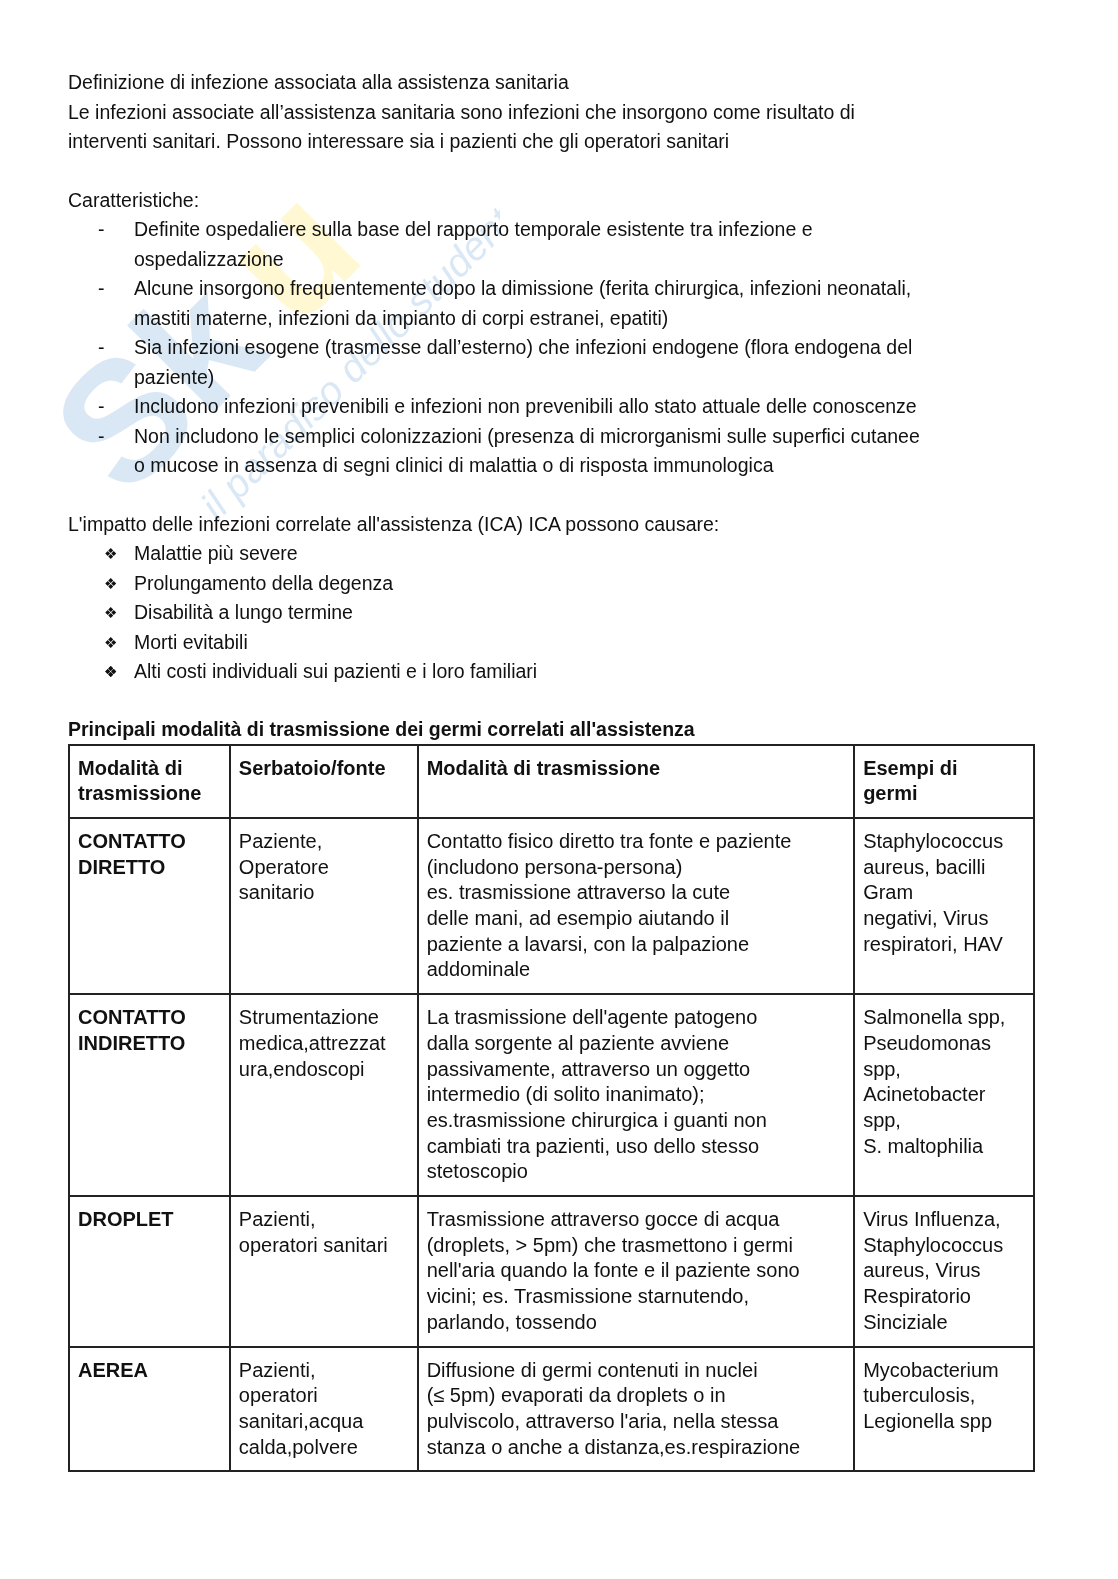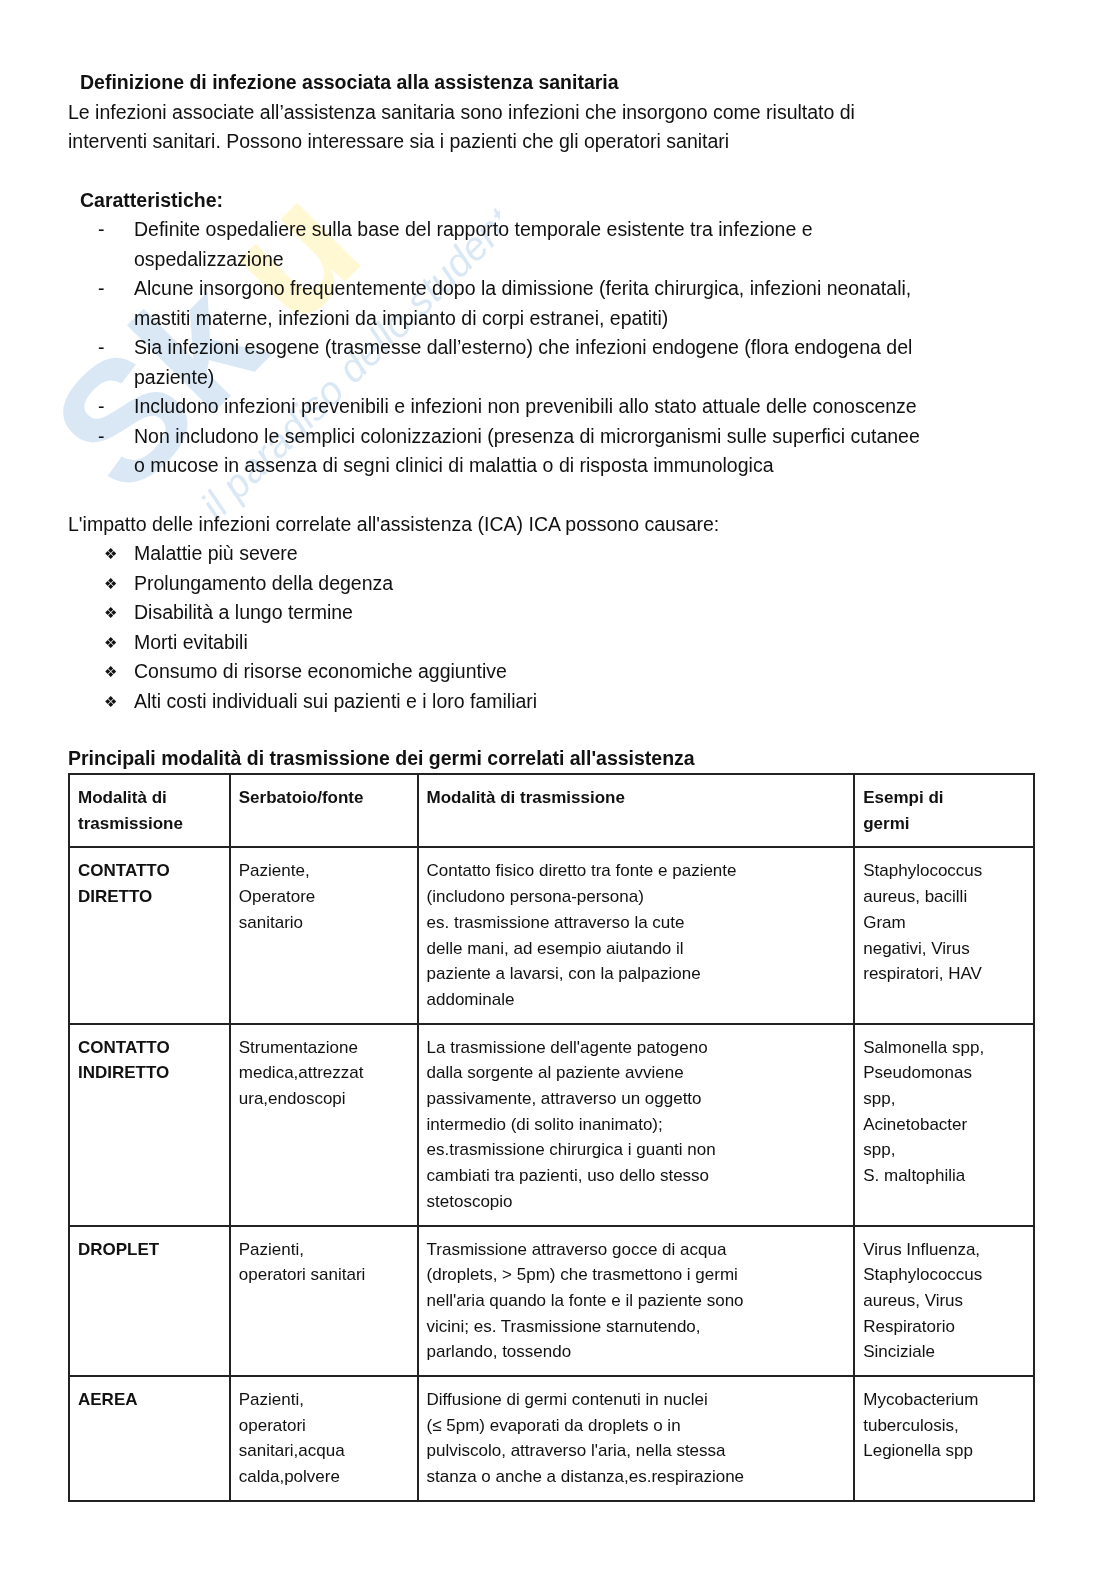--- a/index.html
+++ b/index.html
@@ -3,33 +3,33 @@
 <meta charset="utf-8">
 <style>
   html, body { margin: 0; padding: 0; background: #ffffff; }
   body {
     width: 1118px; height: 1579px; position: relative; overflow: hidden;
     font-family: "Liberation Sans", sans-serif; color: #111111;
     font-size: 19.5px; line-height: 29.5px;
   }
   .watermark { position: absolute; left: 20px; top: 90px; width: 480px; height: 440px; pointer-events: none; z-index: 0; }
   .page { position: absolute; left: 68px; top: 68px; width: 980px; z-index: 1; }
-  .h { font-weight: bold; margin-left: 12px; }
+  .h { font-weight: normal; }
   p { margin: 0; }
   .gap { height: 29px; }
   ul.dash { list-style: none; margin: 0; padding: 0; }
   ul.dash li { position: relative; padding-left: 66px; }
   ul.dash li .mark { position: absolute; left: 30px; top: 0; }
   ul.diamond { list-style: none; margin: 0; padding: 0; }
   ul.diamond li { position: relative; padding-left: 66px; }
   ul.diamond li .mark { position: absolute; left: 36px; top: 0; font-size: 15px; }
   .table-title { font-weight: bold; margin-top: 29px; line-height: 26px; }
   table {
     border-collapse: collapse; width: 967px; margin-top: 2px;
-    font-size: 17px; line-height: 25.7px;
+    font-size: 20px; line-height: 25.7px;
   }
   td, th { border: 2px solid #222; vertical-align: top; text-align: left; padding: 10px 8px 10px 8px; }
   th { font-weight: bold; }
   td.mode { font-weight: bold; }
   col.c1 { width: 161px; } col.c2 { width: 188px; } col.c3 { width: 438px; } col.c4 { width: 180px; }
   .cell-line { display: block; }
 </style>
 </head>
 <body>
 
@@ -85,21 +85,21 @@
 
   <div class="gap"></div>
 
   <section>
     <p>L'impatto delle infezioni correlate all'assistenza (ICA) ICA possono causare:</p>
     <ul class="diamond">
       <li><span class="mark">❖</span><span>Malattie più severe</span></li>
       <li><span class="mark">❖</span><span>Prolungamento della degenza</span></li>
       <li><span class="mark">❖</span><span>Disabilità a lungo termine</span></li>
       <li><span class="mark">❖</span><span>Morti evitabili</span></li>
-      <li><span class="mark">❖</span><span>Consumo di risorse economiche aggiuntive</span></li>
+      <li><span class="mark">❖</span></li>
       <li><span class="mark">❖</span><span>Alti costi individuali sui pazienti e i loro familiari</span></li>
     </ul>
   </section>
 
   <section>
     <p class="table-title">Principali modalità di trasmissione dei germi correlati all'assistenza</p>
     <table>
       <colgroup>
           <col class="c1">
           <col class="c2">

